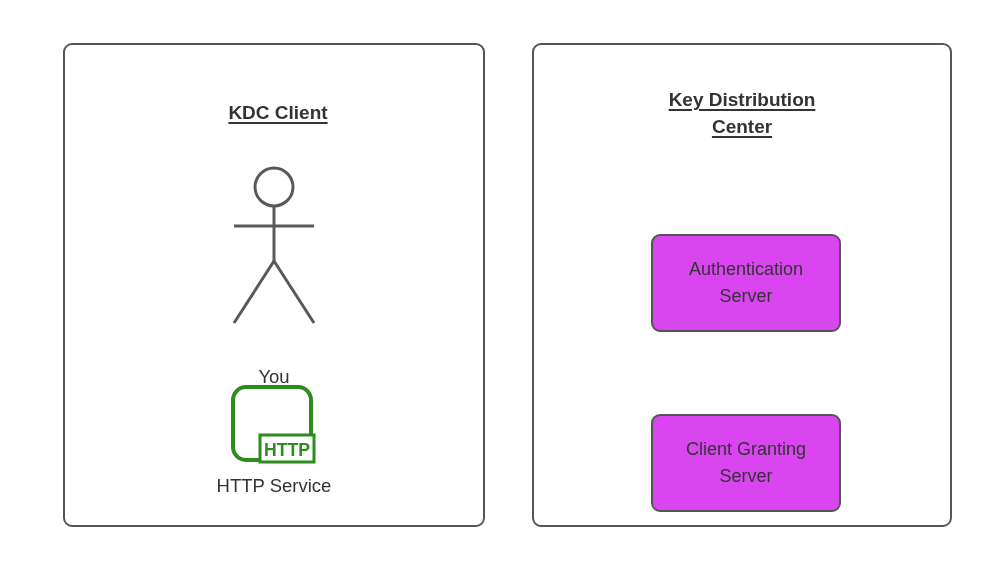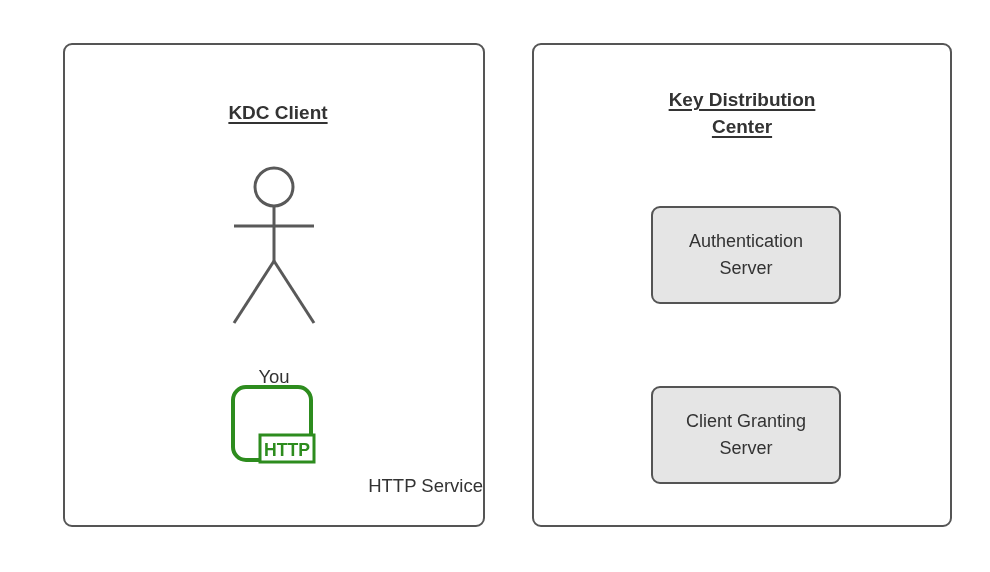--- a/index.html
+++ b/index.html
@@ -56,21 +56,21 @@
   }
   .caption {
     position: absolute;
     left: 0; right: 0;
     text-align: center;
     font-size: 18.5px;
     line-height: 22px;
     color: var(--text, #333);
   }
   #actor-caption   { top: 279px; margin-top: 42px; }
-  #service-caption { top: 430px; text-align: right; }
+  #service-caption { top: 430px; }
 
   .service-icon {
     position: absolute;
     top: 340px; left: 50%;
     transform: translateX(-50%);
   }
   .green-stroke {
     stroke: var(--accent-green, #2d8c1e);
     fill: none;
     stroke-width: 4;
@@ -84,31 +84,32 @@
     fill: var(--accent-green, #2d8c1e);
     font-family: "Liberation Sans", sans-serif;
     font-size: 19px;
     font-weight: bold;
   }
 
   .server-box {
     position: absolute;
     left: 117px;
     width: 190px; height: 98px;
-    background: #e5e5e5;
+    background: #d946ef;
     border: 2px solid var(--box-border, #545454);
     border-radius: 9px;
     display: flex;
     align-items: center;
     justify-content: center;
     text-align: center;
     padding: 0 14px;
     font-size: 18px;
     line-height: 27px;
     color: var(--text, #333);
+    margin-top: 28px;
   }
   #auth-box { top: 161px; }
   #tgs-box  { top: 341px; }
 </style>
 </head>
 <body>
 
 <div class="canvas">
 
   <div class="panel" id="left-panel">

